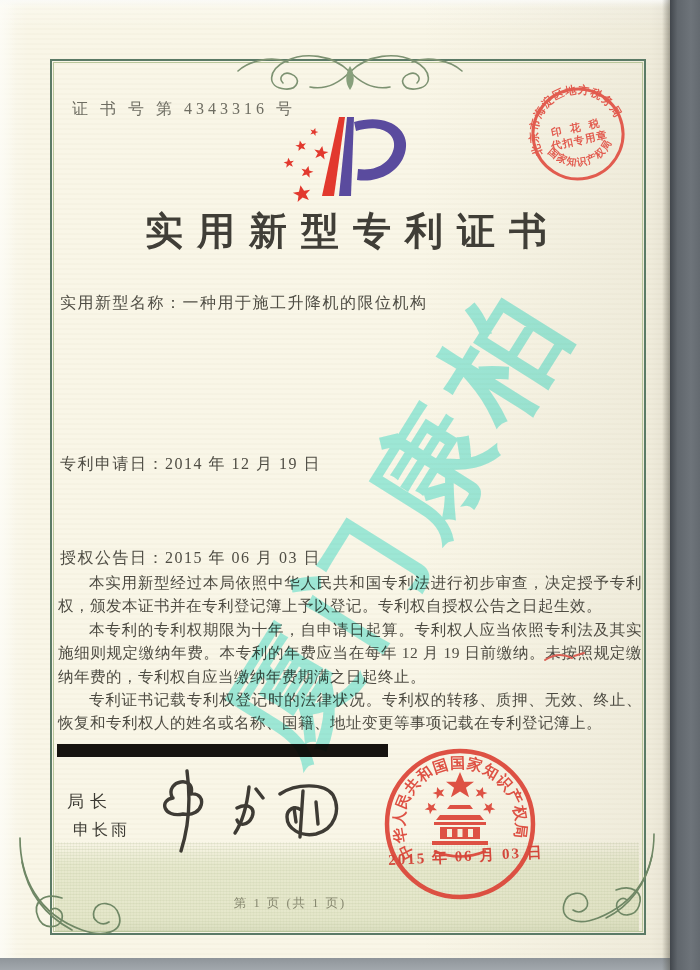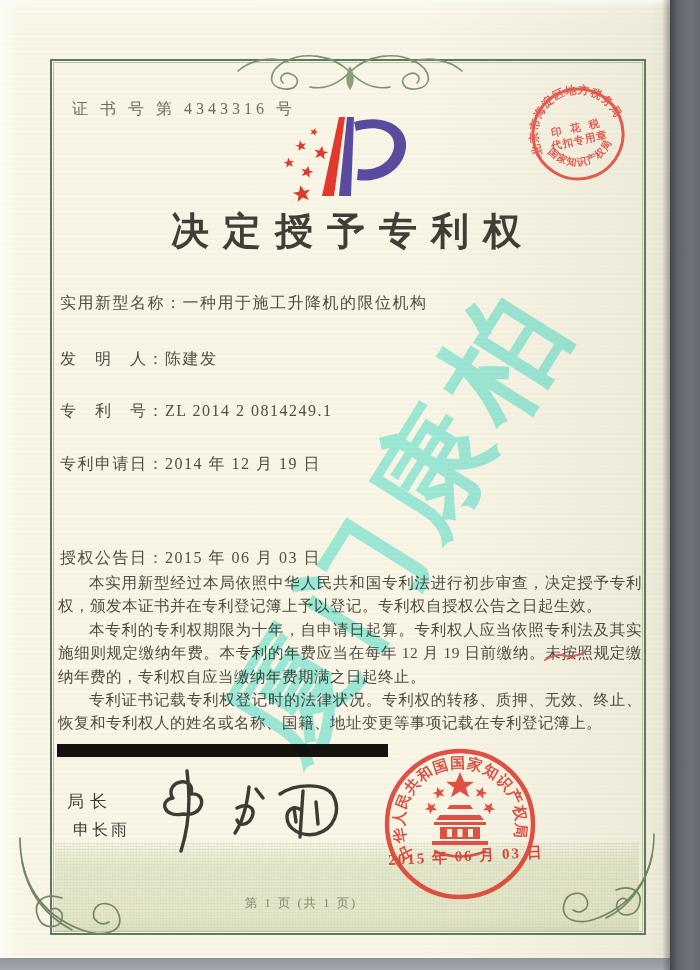--- a/index.html
+++ b/index.html
@@ -38,21 +38,21 @@
   .title{left:0;top:206px;width:692px;text-align:center;font-size:38px;font-weight:600;
     color:#403e37;letter-spacing:14px;text-indent:14px;z-index:10;}
   .field{left:60px;font-size:16px;color:#4f4d44;letter-spacing:1.5px;z-index:10;white-space:nowrap;}
   .f0{top:293px;} .f1{top:349px;} .f2{top:401px;} .f3{top:454px;font-family:Liberation Serif, serif;} .f4{top:499px;} .f5{top:548px;}
   .paras{left:58px;top:571px;width:584px;font-size:15.5px;line-height:23.4px;color:#4e4c43;
     text-align:justify;letter-spacing:.5px;z-index:10;}
   .paras p{margin:0;text-indent:2em;}
   .redaction{left:57px;top:744px;width:331px;height:13px;background:#16130f;z-index:20;}
   .signer-title{left:67px;top:790px;font-size:17px;color:#3d3b34;letter-spacing:6px;z-index:10;}
   .signer-name{left:73px;top:820px;font-size:16px;color:#3d3b34;letter-spacing:3px;z-index:10;}
-  .footer{left:171px;top:895px;width:260px;text-align:center;font-size:12.5px;color:#86876f;
+  .footer{left:160px;top:895px;width:260px;text-align:center;font-size:12.5px;color:#86876f;
     letter-spacing:2px;z-index:10;}
   .seal-date{left:386px;top:847px;width:160px;text-align:center;font-size:15px;font-weight:600;
     color:#d4473b;letter-spacing:2px;transform:rotate(-3deg);z-index:32;}
   
   .watermark{left:128px;top:452px;width:544px;height:136px;z-index:40;
     display:flex;align-items:center;justify-content:center;
     transform:rotate(-58deg);pointer-events:none;
     font-family:"Liberation Sans","DejaVu Sans",sans-serif;font-weight:700;
     font-size:118px;letter-spacing:14px;line-height:1;white-space:nowrap;
     color:rgba(104,231,224,.62);mix-blend-mode:multiply;}
@@ -126,30 +126,24 @@
     <text fill="#e0483c" font-size="11" font-weight="600" letter-spacing="1">
       <textPath href="#taxTop" startOffset="2">北京市海淀区地方税务局</textPath>
     </text>
     <text fill="#e0483c" font-size="10" font-weight="600" letter-spacing="1">
       <textPath href="#taxBottom" startOffset="4">国家知识产权局</textPath>
     </text>
     <text x="50" y="47" text-anchor="middle" fill="#e0483c" font-size="10.5" font-weight="700" letter-spacing="3">印 花 税</text>
     <text x="50" y="60" text-anchor="middle" fill="#e0483c" font-size="10.5" font-weight="700" letter-spacing="1">代扣专用章</text>
   </svg>
 
-  <div class="abs title">决定授予专利权</div>
+  <div class="abs title">实用新型专利证书</div>
 
   <div class="abs field f0">
     <span>实用新型名称：</span><span>一种用于施工升降机的限位机构</span>
-  </div>
-  <div class="abs field f1">
-    <span>发　明　人：</span><span>陈建发</span>
-  </div>
-  <div class="abs field f2">
-    <span>专　利　号：</span><span>ZL 2014 2 0814249.1</span>
   </div>
   <div class="abs field f3">
     <span>专利申请日：</span><span>2014 年 12 月 19 日</span>
   </div>
   <div class="abs field f5">
     <span>授权公告日：</span><span>2015 年 06 月 03 日</span>
   </div>
 
   <div class="abs paras">
     <p>本实用新型经过本局依照中华人民共和国专利法进行初步审查，决定授予专利权，颁发本证书并在专利登记簿上予以登记。专利权自授权公告之日起生效。</p>

